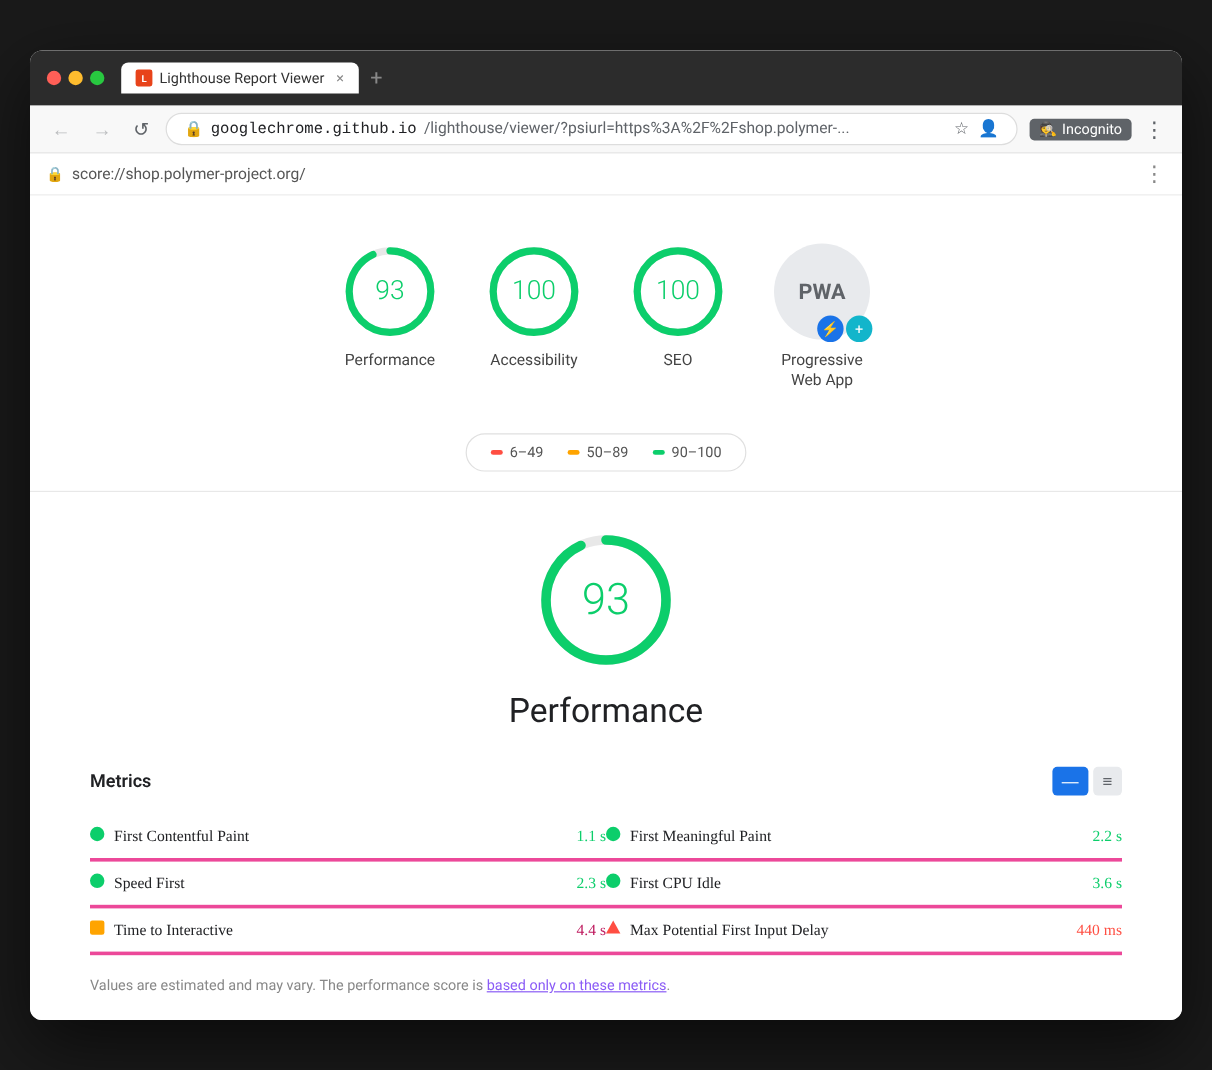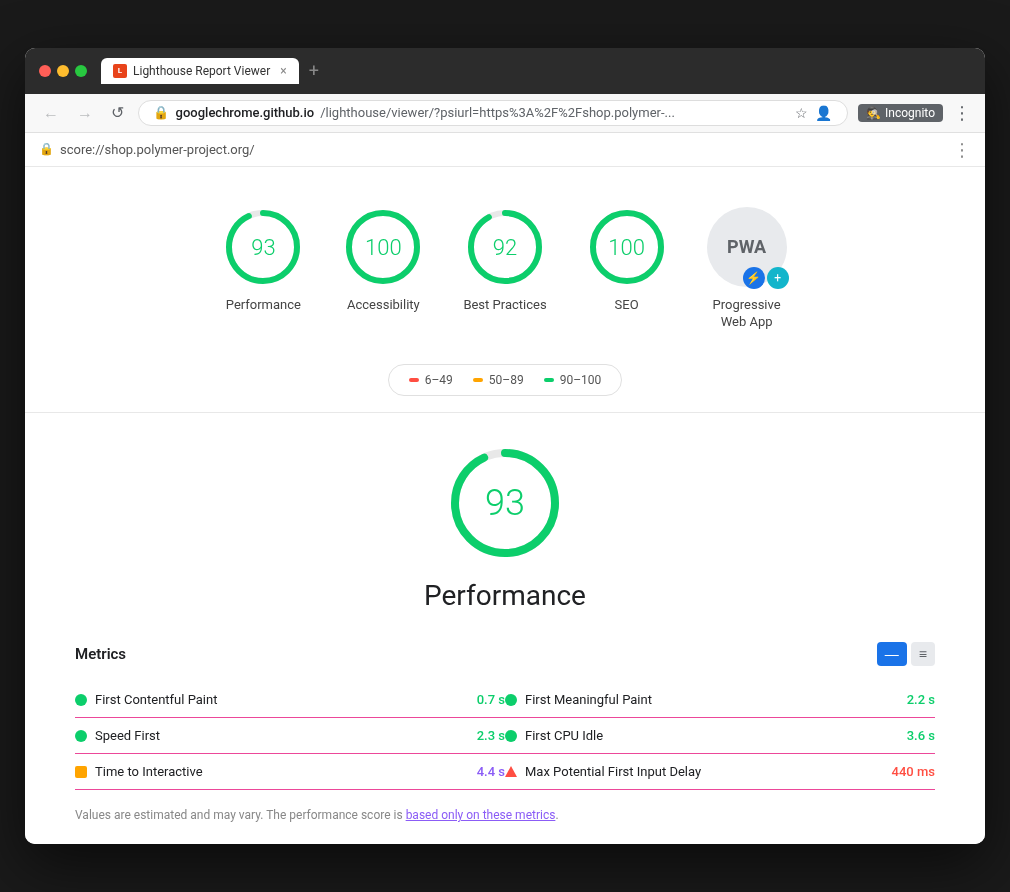--- a/index.html
+++ b/index.html
@@ -100,21 +100,21 @@
       background: #fff;
       border: 1px solid #ddd;
       border-radius: 20px;
       padding: 4px 14px;
       font-size: 13px;
       color: #333;
       display: flex;
       align-items: center;
       gap: 6px;
     }
-    .url-domain { color: #202124; font-weight: 500; }
+    .url-domain { color: #202124; font-weight: 500; font-family: Liberation Mono, monospace; }
     .url-path { color: #5f6368; }
     .url-icons { margin-left: auto; display: flex; gap: 8px; color: #5f6368; font-size: 14px; }
     .incognito-badge {
       background: #5f6368;
       color: white;
       border-radius: 4px;
       padding: 2px 8px;
       font-size: 12px;
       display: flex; align-items: center; gap: 4px;
     }
@@ -292,24 +292,24 @@
       background: #e8eaed;
       color: #5f6368;
     }
     .metrics-grid {
       display: grid;
       grid-template-columns: 1fr 1fr;
       gap: 0;
     }
     .metric-row {
       display: flex;
-      align-items: center;
       padding: 10px 0;
-      border-bottom: 1px solid #ec4899;
+      border-bottom: 3px solid #ec4899;
       gap: 8px;
+      font-family: Liberation Serif, serif;
     }
     .metric-dot {
       width: 12px; height: 12px;
       border-radius: 50%;
       flex-shrink: 0;
     }
     .metric-dot-green { background: #0cce6b; }
     .metric-dot-orange { background: #ffa400; }
     .metric-dot-triangle {
       width: 0; height: 0;
@@ -321,21 +321,21 @@
       font-size: 13px;
       color: #202124;
       flex: 1;
     }
     .metric-value {
       font-size: 13px;
       font-weight: 500;
       margin-left: auto;
     }
     .value-green { color: #0cce6b; }
-    .value-orange { color: #8b5cf6; }
+    .value-orange { color: #be185d; }
     .value-red { color: #ff4e42; }
     .metrics-note {
       margin-top: 16px;
       font-size: 12px;
       color: #888;
       line-height: 1.5;
     }
     .metrics-note a {
       color: #8b5cf6;
       text-decoration: underline;
@@ -409,30 +409,20 @@
         <div class="score-circle-wrapper">
           <svg width="80" height="80" viewBox="0 0 80 80">
             <circle cx="40" cy="40" r="34" fill="none" stroke="#e8e8e8" stroke-width="6"></circle>
             <circle cx="40" cy="40" r="34" fill="none" stroke="#0cce6b" stroke-width="6" stroke-dasharray="213.6" stroke-dashoffset="0" stroke-linecap="round"></circle>
           </svg>
           <span class="score-number">100</span>
         </div>
         <span class="score-label">Accessibility</span>
       </div>
 
-      <div class="score-item">
-        <div class="score-circle-wrapper">
-          <svg width="80" height="80" viewBox="0 0 80 80">
-            <circle cx="40" cy="40" r="34" fill="none" stroke="#e8e8e8" stroke-width="6"></circle>
-            <circle cx="40" cy="40" r="34" fill="none" stroke="#0cce6b" stroke-width="6" stroke-dasharray="213.6" stroke-dashoffset="17.09" stroke-linecap="round"></circle>
-          </svg>
-          <span class="score-number">92</span>
-        </div>
-        <span class="score-label">Best Practices</span>
-      </div>
 
       <div class="score-item">
         <div class="score-circle-wrapper">
           <svg width="80" height="80" viewBox="0 0 80 80">
             <circle cx="40" cy="40" r="34" fill="none" stroke="#e8e8e8" stroke-width="6"></circle>
             <circle cx="40" cy="40" r="34" fill="none" stroke="#0cce6b" stroke-width="6" stroke-dasharray="213.6" stroke-dashoffset="0" stroke-linecap="round"></circle>
           </svg>
           <span class="score-number">100</span>
         </div>
         <span class="score-label">SEO</span>
@@ -486,21 +476,21 @@
           <button class="toggle-btn active">—</button>
           <button class="toggle-btn inactive">≡</button>
         </div>
       </div>
 
       <div class="metrics-grid">
 
         <div class="metric-row">
           <div class="metric-dot metric-dot-green"></div>
           <span class="metric-name">First Contentful Paint</span>
-          <span class="metric-value value-green">0.7 s</span>
+          <span class="metric-value value-green">1.1 s</span>
         </div>
 
         <div class="metric-row">
           <div class="metric-dot metric-dot-green"></div>
           <span class="metric-name">First Meaningful Paint</span>
           <span class="metric-value value-green">2.2 s</span>
         </div>
 
         <div class="metric-row">
           <div class="metric-dot metric-dot-green"></div>

